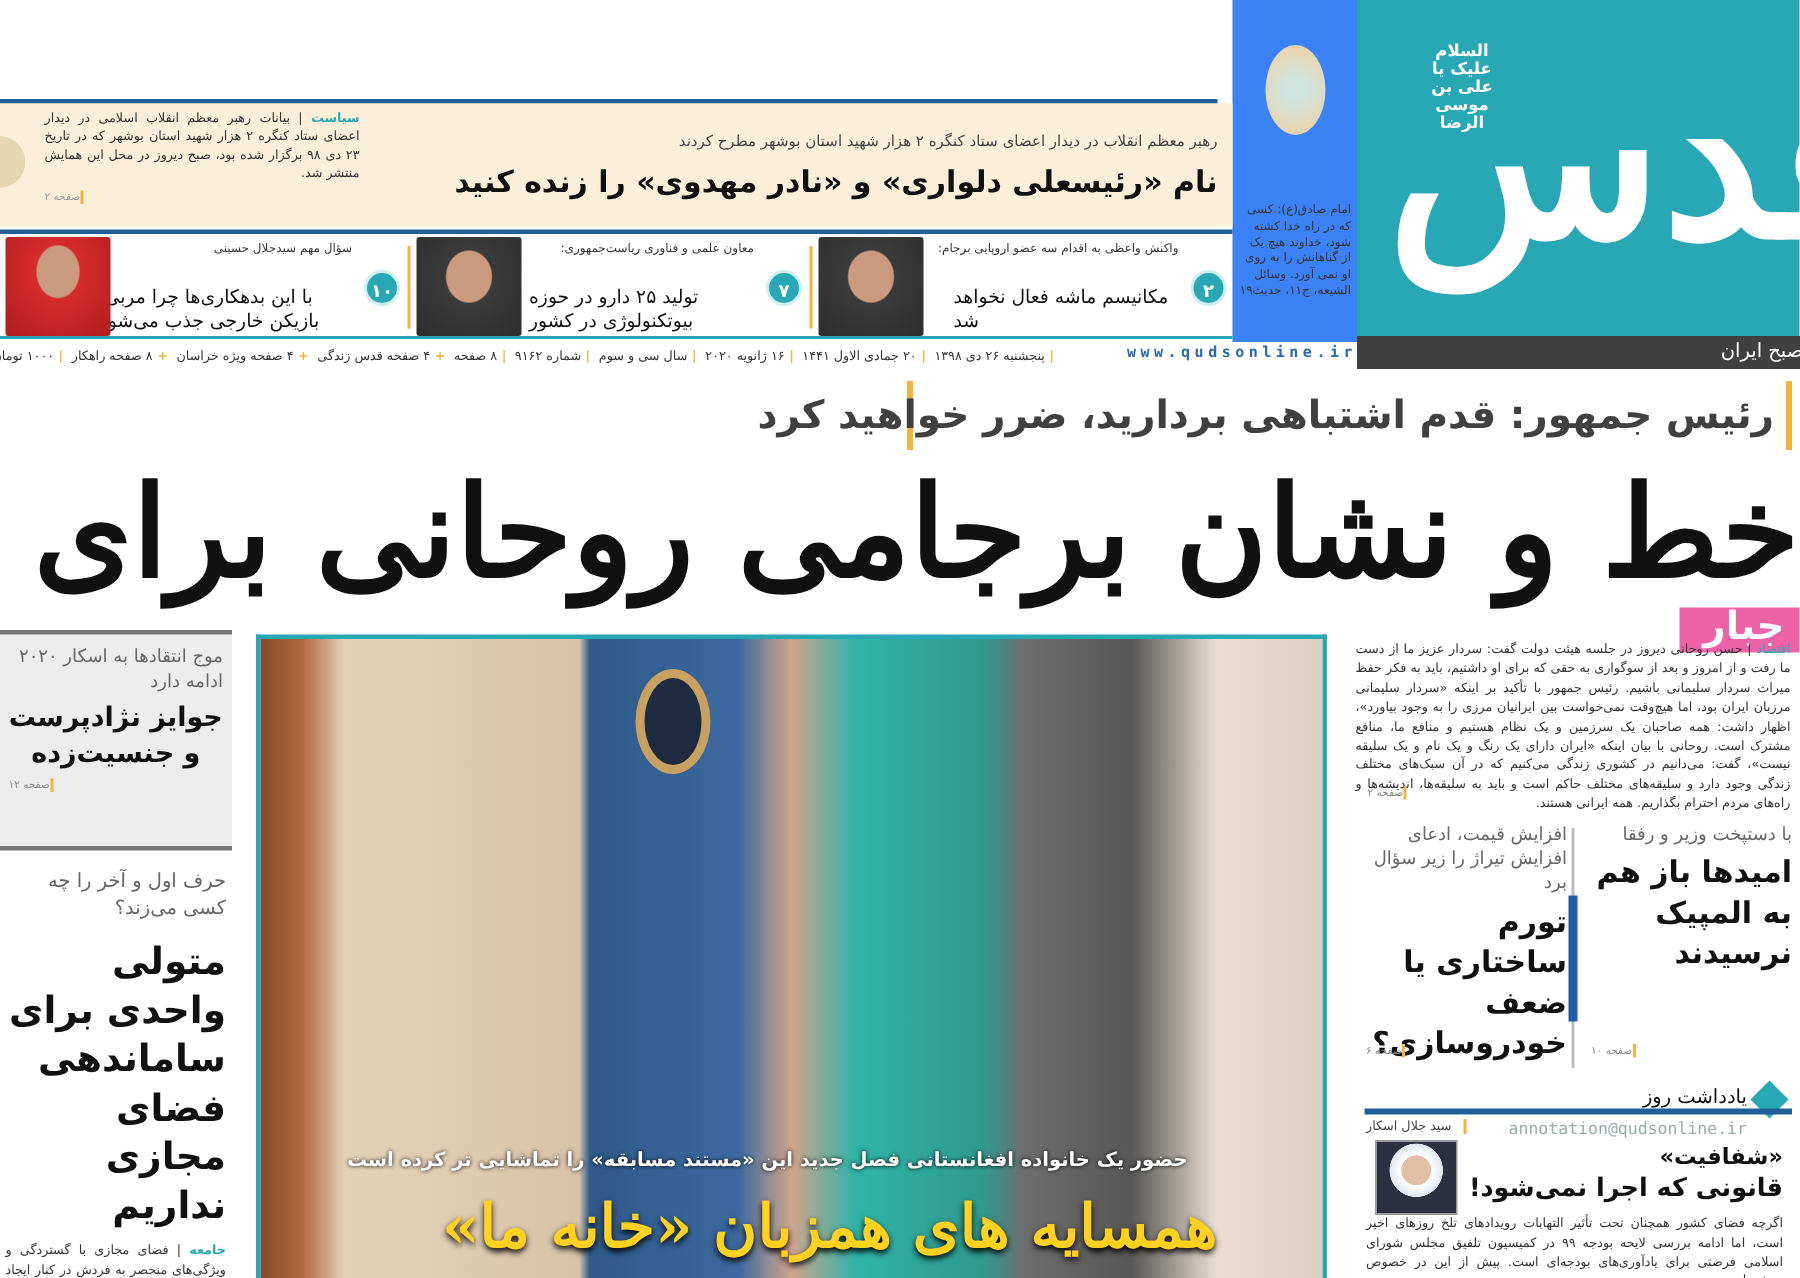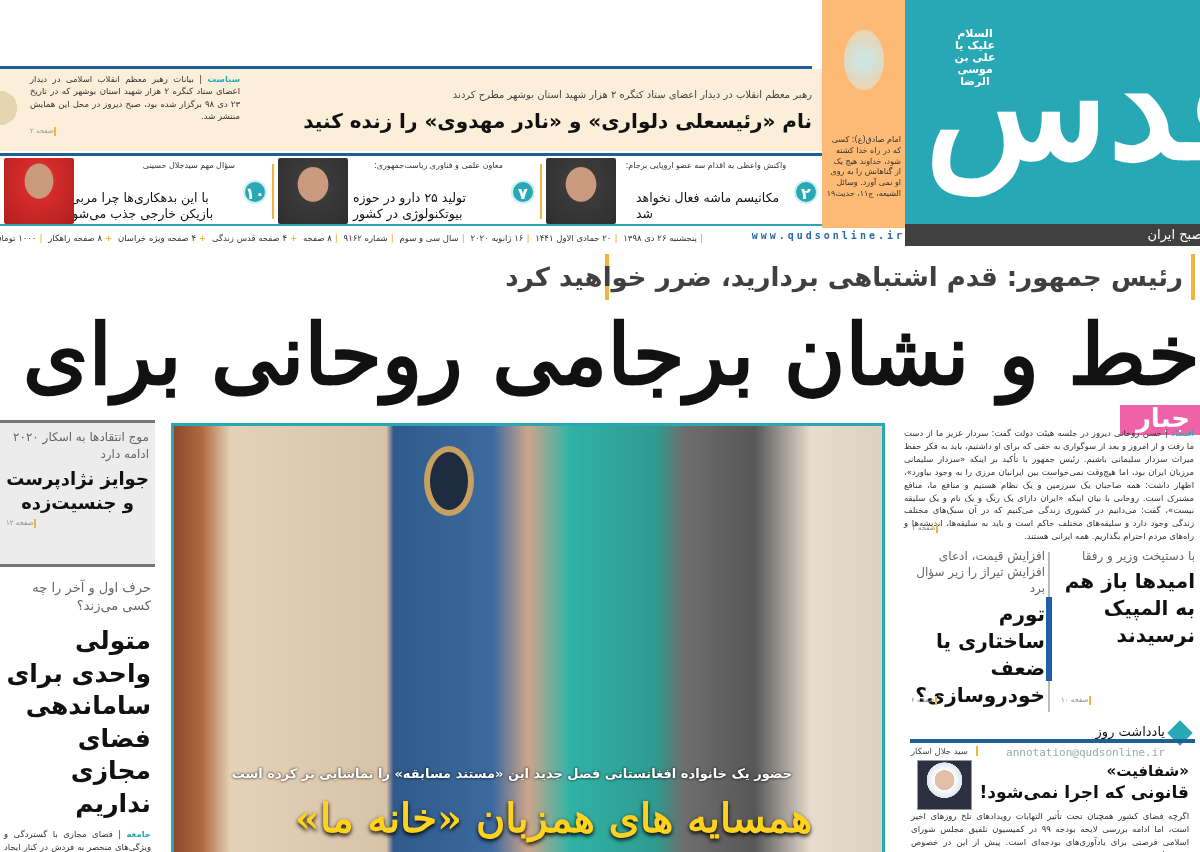--- a/index.html
+++ b/index.html
@@ -4,39 +4,39 @@
 <style>
   *{box-sizing:border-box;margin:0;padding:0}
   html,body{width:1200px;height:852px;overflow:hidden;background:#fff}
   body{font-family:"DejaVu Sans",sans-serif;direction:rtl;position:relative;color:#111}
   .abs{position:absolute}
   
   #masthead{left:905px;top:0;width:295px;height:228px;background:#27a8b4}
   #masthead .big{position:absolute;left:20px;top:30px;font-family:"DejaVu Serif",serif;font-size:150px;font-weight:bold;color:#fff;line-height:1;letter-spacing:-8px}
   #masthead .imam{position:absolute;left:40px;top:28px;width:60px;color:#fff;font-size:11px;font-weight:bold;line-height:1.1;text-align:center;direction:rtl}
   #tagline-bar{left:905px;top:224px;width:342px;height:22px;background:#404040;color:#fff;font-size:13px;text-align:right;line-height:22px;letter-spacing:4px}
-  #hadith{left:822px;top:0;width:83px;height:228px;background:#fdba74}
+  #hadith{left:822px;top:0;width:83px;height:228px;background:#3b82f6}
   #hadith .orn{position:absolute;left:22px;top:30px;width:40px;height:60px;border-radius:50%;background:radial-gradient(circle,#cfe3df 20%,#e6d6b4 70%)}
   #hadith .txt{position:absolute;top:135px;left:4px;right:4px;font-size:8px;line-height:1.35;text-align:right;color:#333}
   #site-url{left:710px;top:230px;width:195px;height:16px;font-family:"DejaVu Sans Mono",monospace;font-size:10px;color:#2a6aa8;direction:ltr;text-align:right;letter-spacing:3px;font-weight:bold}
   
   #topline{left:0;top:66px;width:812px;height:3px;background:#1f5f96}
   #top-story{left:0;top:69px;width:822px;height:82px;background:#fbefd9}
   #top-story .kicker{position:absolute;right:10px;top:20px;font-size:10px;color:#444}
   #top-story .title{position:absolute;right:10px;top:40px;font-size:20px;font-weight:bold}
   #top-brief{left:30px;top:73px;width:210px;font-size:8.5px;line-height:1.45;color:#333;text-align:justify}
   #top-brief .tag{color:#27a8b4;font-weight:bold}
   #top-brief .pg{color:#999;font-size:7px}
   #top-orn{left:0;top:78px;width:30px;height:60px;background:radial-gradient(circle at 0 50%,#e5d5b0 40%,transparent 41%)}
   
   #teaser-row{left:0;top:153px;width:822px;height:73px;border-top:3px solid #1f5f96;border-bottom:2px solid #27a8b4}
   .teaser{position:absolute;top:0;height:70px}
   .teaser .kick{position:absolute;right:36px;top:5px;font-size:8px;color:#333;white-space:nowrap}
   .teaser .ttl{position:absolute;right:36px;top:34px;font-size:12.5px;font-weight:normal;line-height:1.3;text-align:left;white-space:nowrap}
-  .teaser .num{position:absolute;right:4px;top:24px;width:24px;height:24px;border-radius:50%;background:#27a8b4;color:#fff;font-size:16px;font-weight:bold;text-align:center;line-height:24px;border:2px solid #cfeff2}
+  .teaser .num{position:absolute;right:4px;top:24px;width:24px;height:24px;border-radius:50%;background:#27a8b4;color:#fff;font-size:12px;font-weight:bold;text-align:center;line-height:24px;border:2px solid #cfeff2}
   .teaser .photo{position:absolute;left:4px;top:2px;width:70px;height:66px;background:linear-gradient(#6d6d6d,#3d3d3d);border-radius:2px}
   .teaser .photo.face{background:radial-gradient(ellipse at 50% 40%,#c99a7e 30%,#3b3b3b 32%,#2e2e2e 100%)}
   .teaser .photo.red{background:radial-gradient(ellipse at 50% 35%,#c99a7e 28%,#d62c2c 30%,#b01e1e 100%)}
   .sep-v{position:absolute;top:8px;width:2px;height:55px;background:#f2b53c}
   
   #date-bar{left:0;top:230px;width:710px;height:16px;font-size:8.5px;color:#333;line-height:16px;white-space:nowrap;text-align:right;padding-right:4px}
   #date-bar .sep{color:#f2b53c;font-weight:bold;margin:0 3px}
   
   #subhead{left:605px;top:254px;width:590px;height:46px;font-size:26px;font-weight:bold;line-height:46px;text-align:right;border-right:4px solid #f2b53c;border-left:4px solid #f2b53c;padding-right:8px;white-space:nowrap;color:#404040}
   #main-head{left:0;top:300px;width:1200px;height:110px;font-family:"DejaVu Serif",serif;font-size:84px;font-weight:bold;line-height:110px;text-align:center;white-space:nowrap;letter-spacing:-2px}

